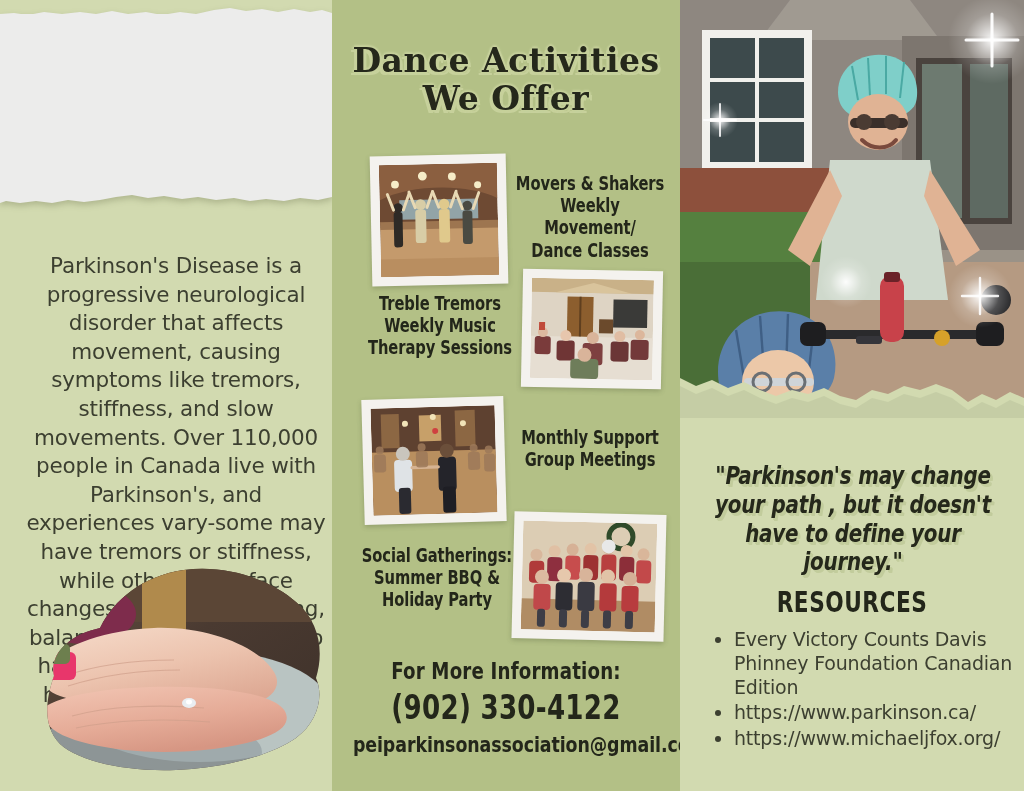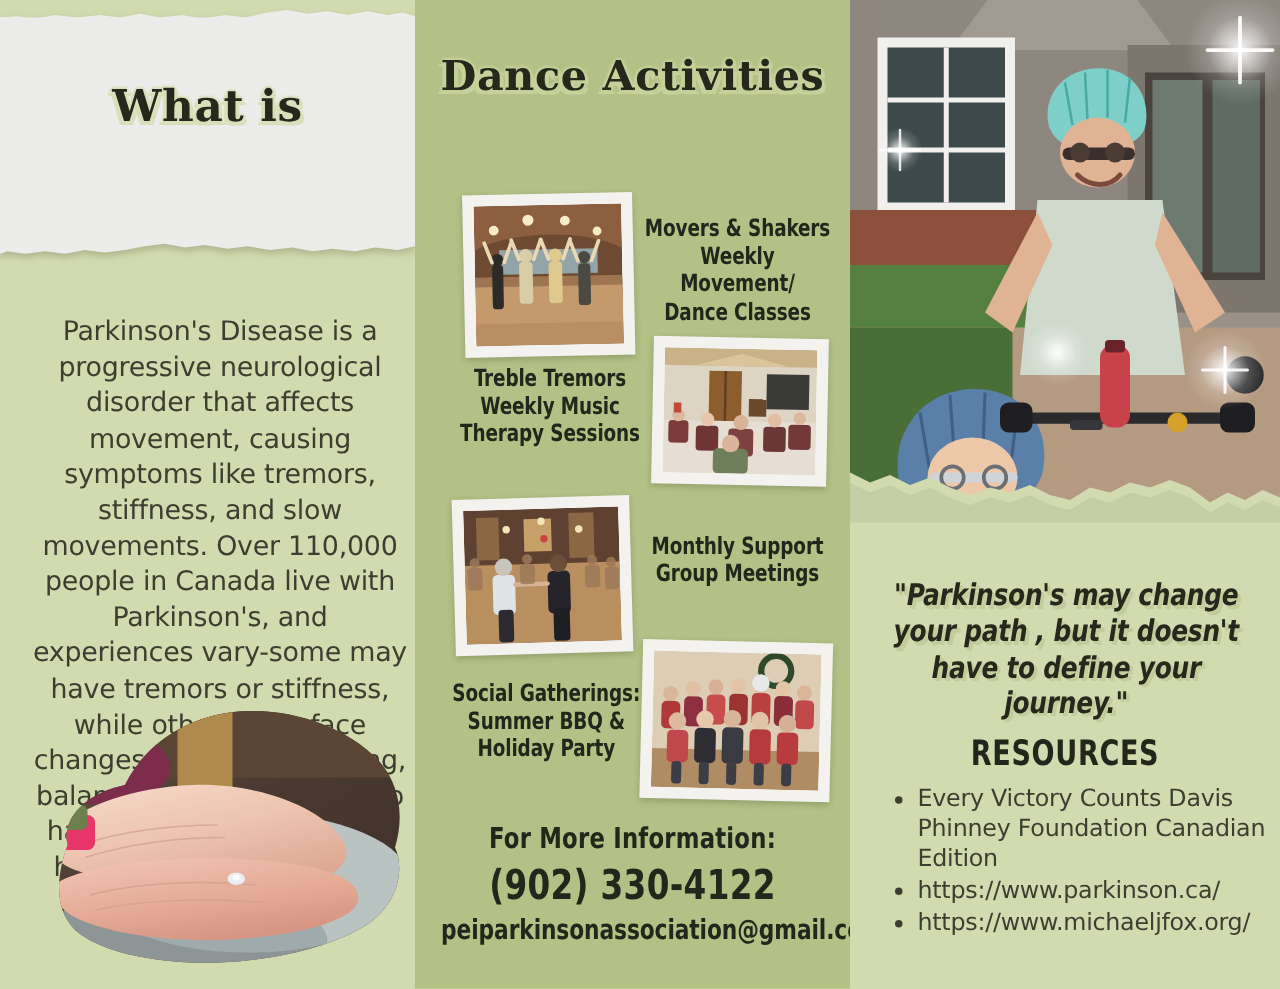--- a/index.html
+++ b/index.html
@@ -129,21 +129,20 @@
     <div id="torn-paper">
       <svg class="tear top" viewBox="0 0 332 16" preserveAspectRatio="none">
         <path d="M0,16 L0,9 L14,8 L28,10 L44,7 L62,9 L80,7 L96,9 L112,6 L128,9 L146,7 L162,10 L180,7 L196,9 L214,5 L230,3 L246,6 L262,4 L278,7 L294,4 L310,7 L322,5 L332,8 L332,16 Z" fill="#ececeb"></path>
       </svg>
       <svg class="tear bot" viewBox="0 0 332 22" preserveAspectRatio="none">
         <path d="M0,0 L332,0 L332,11 L318,14 L300,12 L284,15 L266,13 L250,15 L234,12 L216,14 L198,11 L182,13 L164,10 L148,12 L132,9 L116,11 L100,14 L84,16 L68,14 L52,17 L36,15 L20,17 L6,15 L0,17 Z" fill="#ececeb"></path>
       </svg>
     </div>
 
     <div class="slab-title" id="title-left">
-      <div>What is</div>
     </div>
 
     <div id="left-body">Parkinson's Disease is a progressive neurological disorder that affects movement, causing symptoms like tremors, stiffness, and slow movements. Over 110,000 people in Canada live with Parkinson's, and experiences vary-some may have tremors or stiffness, while others may face changes in speech, walking, balance, and fatigue. It also has emotional and mental health impacts that need attention.</div>
 
     <div id="hands-photo">
       <svg viewBox="0 0 310 228" preserveAspectRatio="none" aria-hidden="true">
         <defs>
           <clipPath id="handsClip">
             <path d="M30,120 C25,96 48,78 76,72 C90,44 118,20 160,14 C206,8 250,26 272,46
                      C296,66 300,96 292,122 C300,140 294,166 272,182 C246,200 200,212 152,214
@@ -188,20 +187,21 @@
           <rect x="12" y="88" width="34" height="20" rx="5" fill="#6d7f4e"></rect>
         </g>
       </svg>
     </div>
   </div>
 
   <div class="panel" id="panel-mid"></div>
 
   <div class="slab-title" id="title-mid">
     <div>Dance Activities</div>
+    <div>We Offer</div>
   </div>
 
   <div class="photo-frame" id="frame-dance">
     <div class="inner">
       <svg viewBox="0 0 120 114" preserveAspectRatio="none" aria-hidden="true">
         <rect width="120" height="114" fill="#6e4a33"></rect>
         <path d="M0,0 L120,0 L120,36 C90,20 30,20 0,36 Z" fill="#8b5f40"></path>
         <rect y="64" width="120" height="50" fill="#c49a6c"></rect>
         <rect y="58" width="120" height="8" fill="#9d7550"></rect>
         <g fill="#f6edc8">

